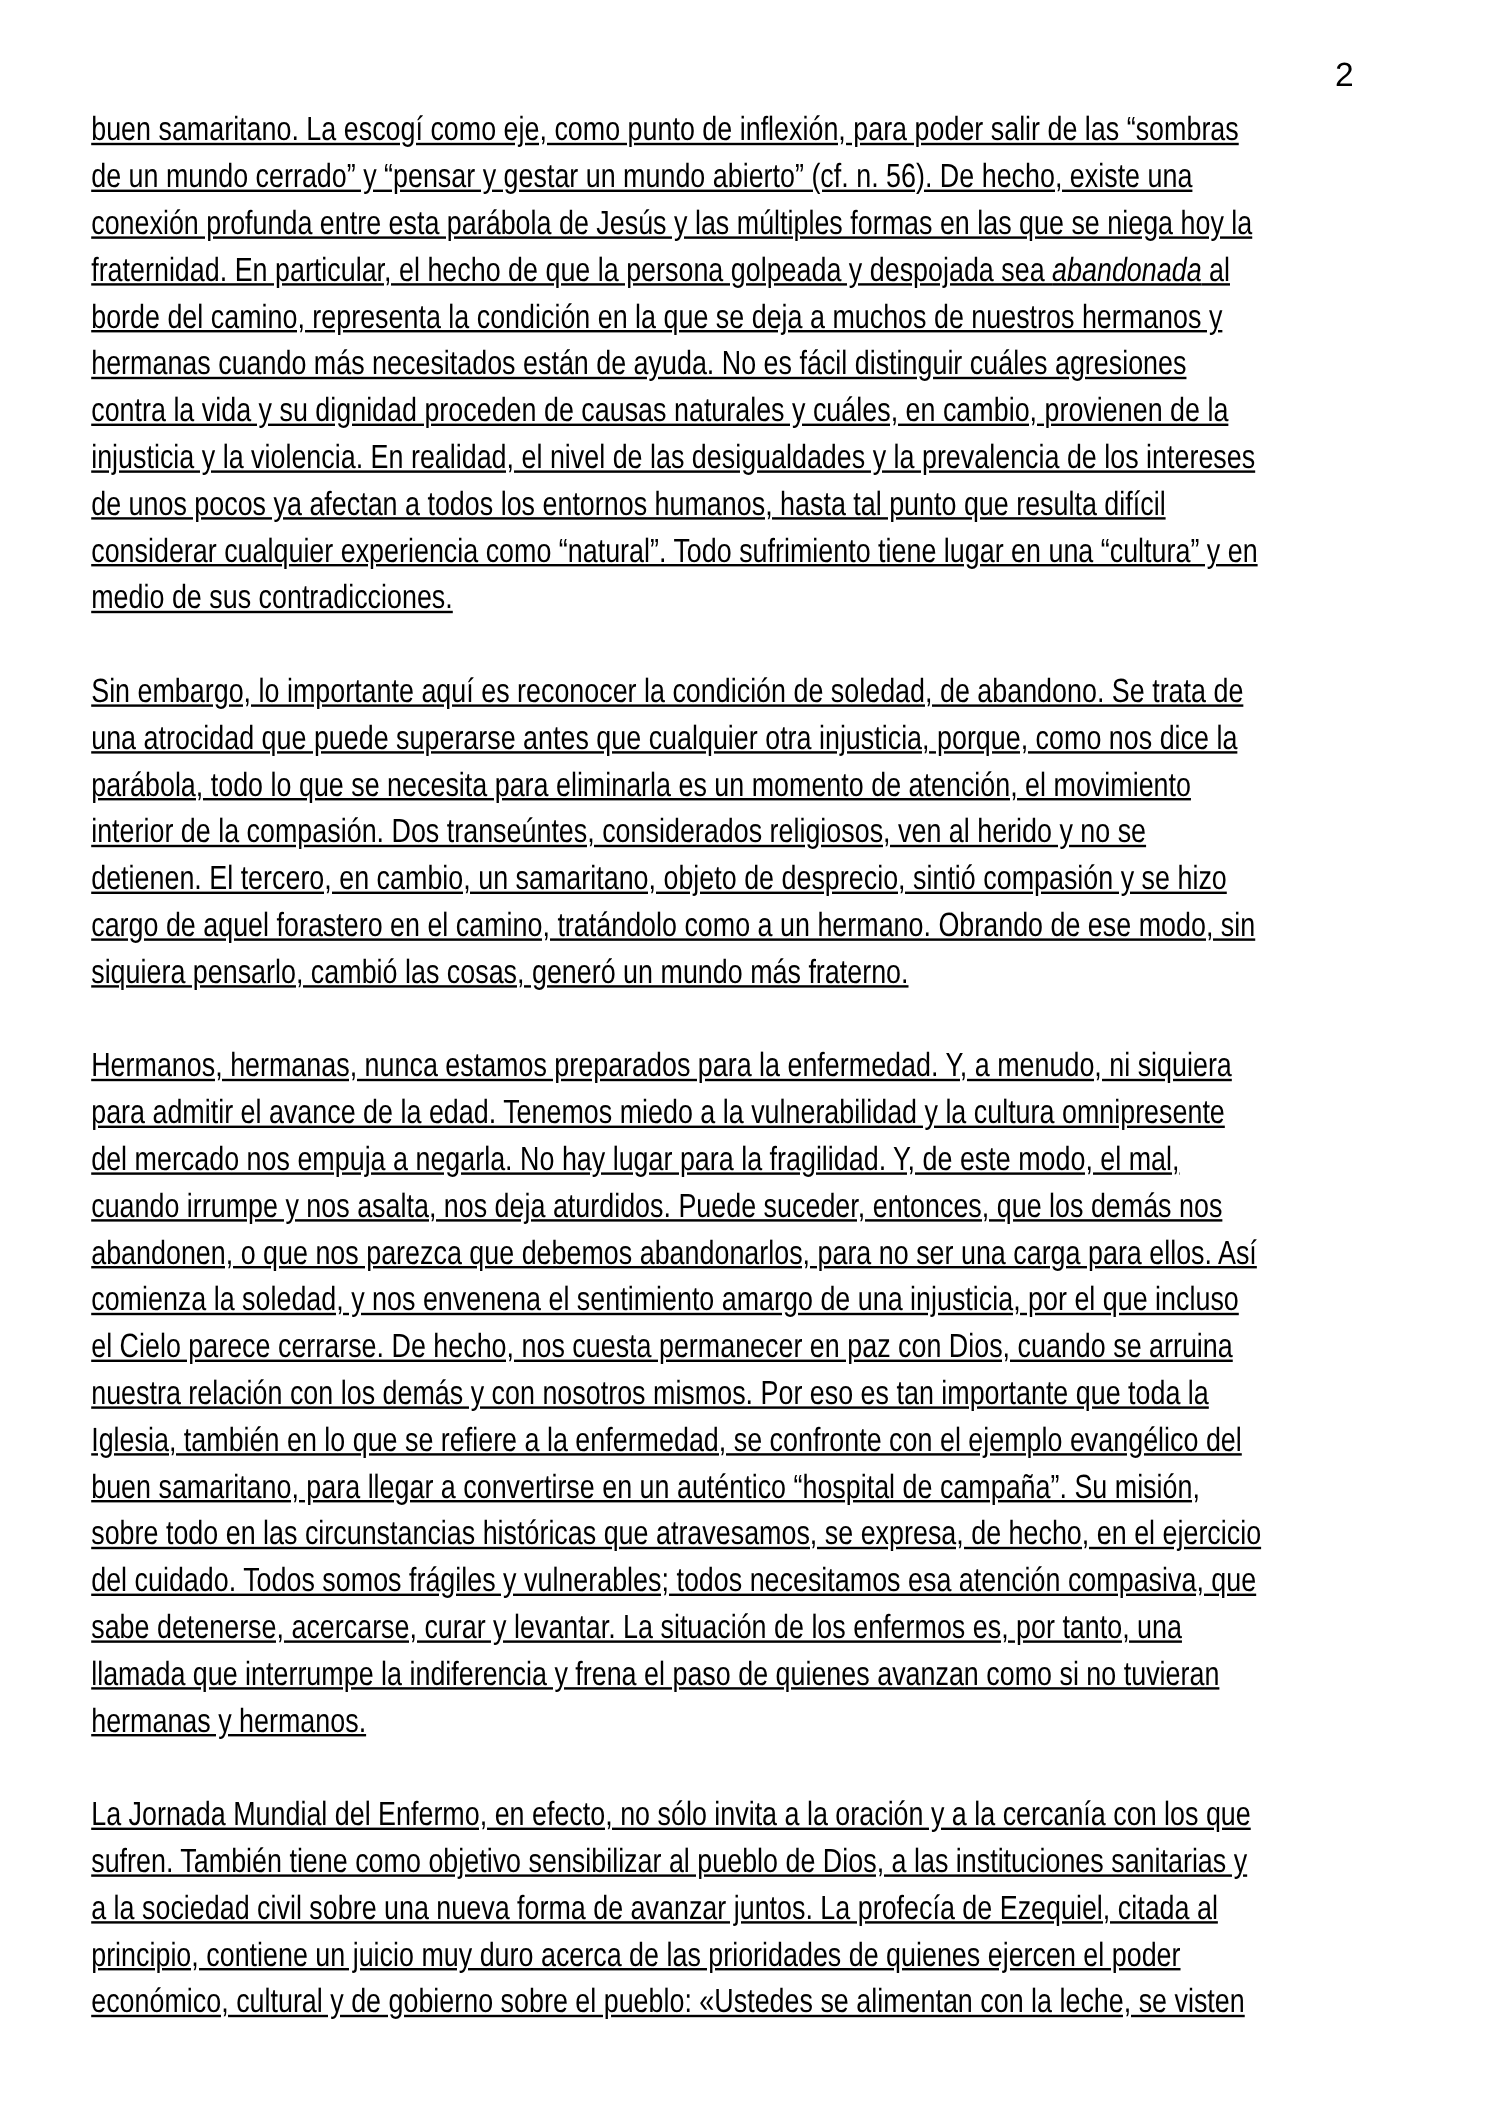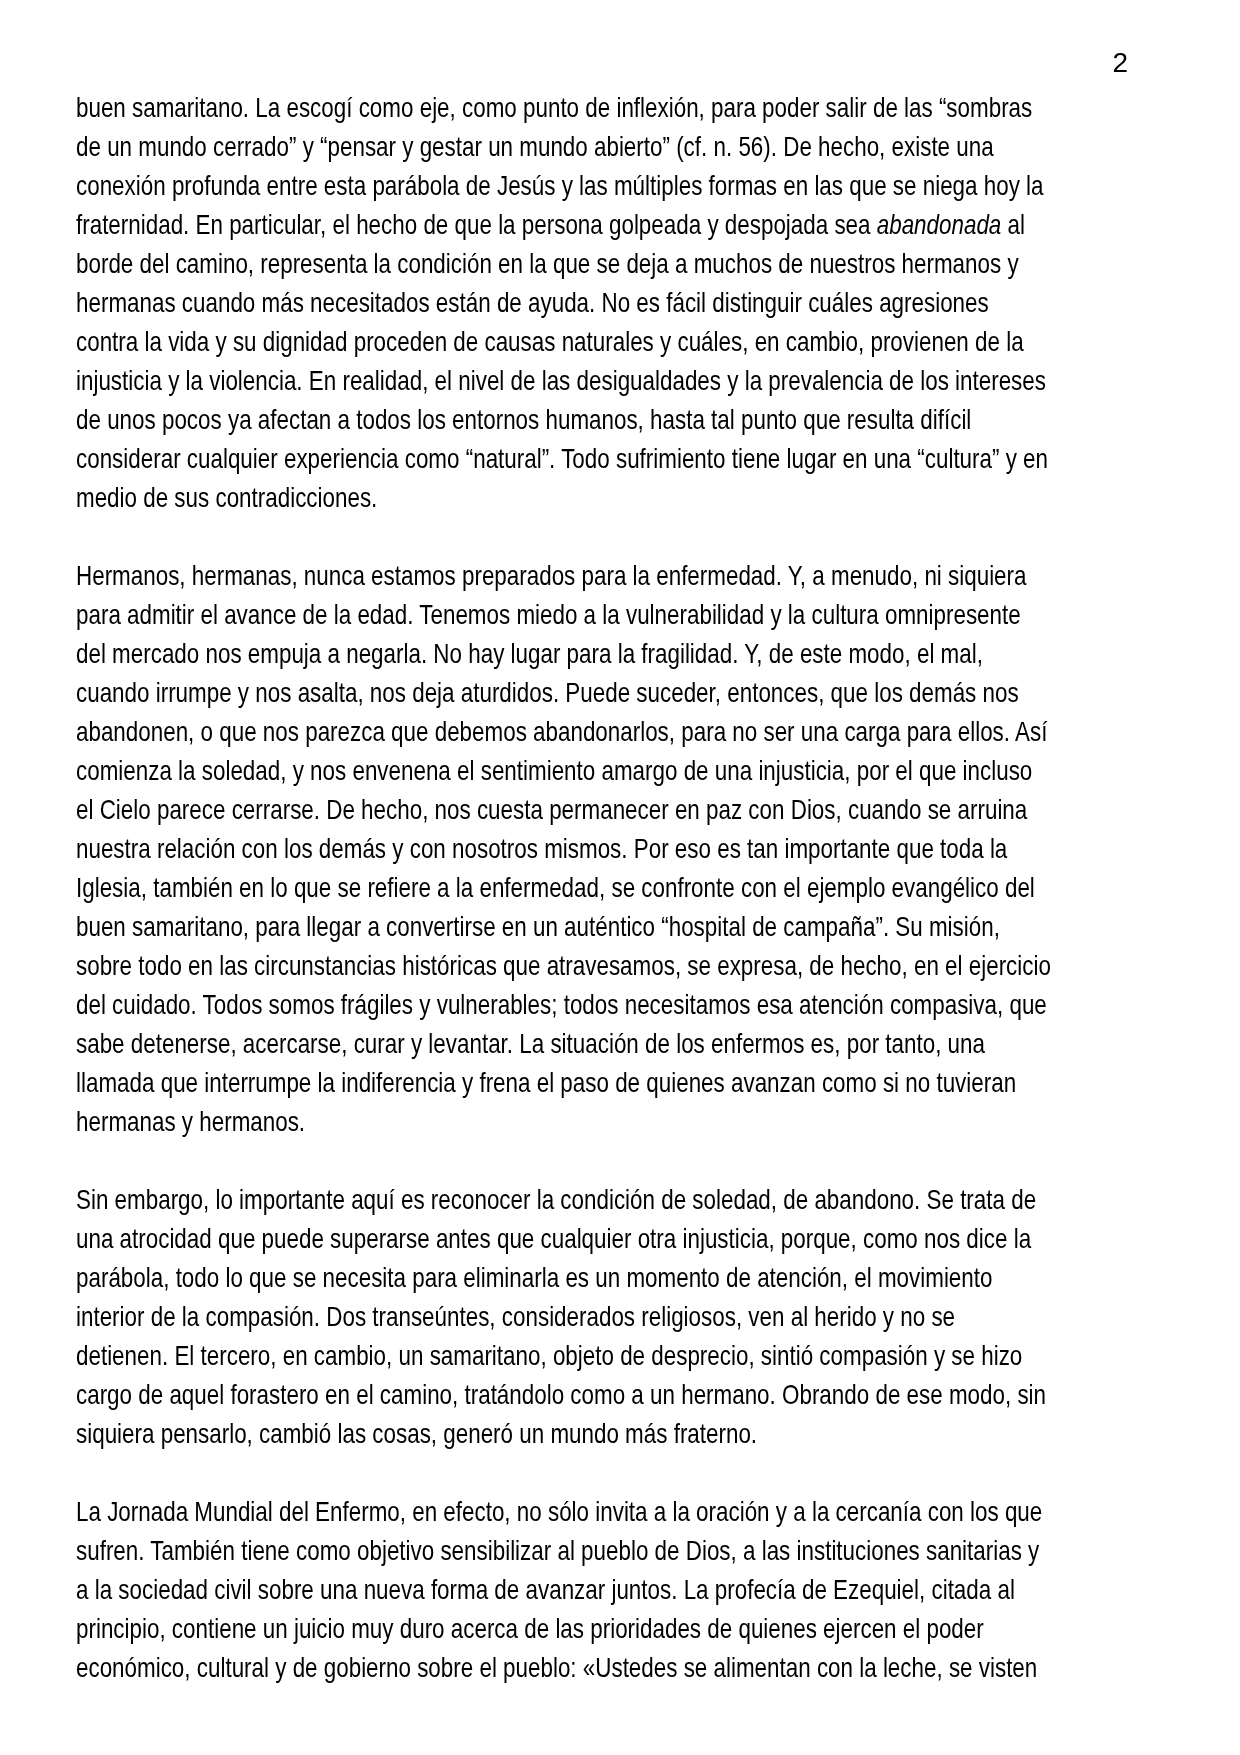--- a/index.html
+++ b/index.html
@@ -18,20 +18,21 @@
   .page-number {
     position: absolute;
     top: 49px; right: 112px;
     font-size: 28px;
     line-height: 1;
   }
   .content {
     position: absolute;
     left: 76px; top: 88px;
     width: 1140px;
+    text-decoration: underline;
   }
   .paragraph { margin: 0 0 39px 0; }
   .paragraph:last-child { margin-bottom: 4px; }
   .line {
     height: 39px;
     line-height: 39px;
     font-size: 28px;
     white-space: nowrap;
     transform: scaleX(0.8);
     transform-origin: 0 0;
@@ -55,48 +56,48 @@
       <div class="line">borde del camino, representa la condición en la que se deja a muchos de nuestros hermanos y</div>
       <div class="line">hermanas cuando más necesitados están de ayuda. No es fácil distinguir cuáles agresiones</div>
       <div class="line">contra la vida y su dignidad proceden de causas naturales y cuáles, en cambio, provienen de la</div>
       <div class="line">injusticia y la violencia. En realidad, el nivel de las desigualdades y la prevalencia de los intereses</div>
       <div class="line">de unos pocos ya afectan a todos los entornos humanos, hasta tal punto que resulta difícil</div>
       <div class="line">considerar cualquier experiencia como “natural”. Todo sufrimiento tiene lugar en una “cultura” y en</div>
       <div class="line">medio de sus contradicciones.</div>
     </div>
 
     <div class="paragraph">
+      <div class="line">Sin embargo, lo importante aquí es reconocer la condición de soledad, de abandono. Se trata de</div>
+      <div class="line">una atrocidad que puede superarse antes que cualquier otra injusticia, porque, como nos dice la</div>
+      <div class="line">parábola, todo lo que se necesita para eliminarla es un momento de atención, el movimiento</div>
+      <div class="line">interior de la compasión. Dos transeúntes, considerados religiosos, ven al herido y no se</div>
+      <div class="line">detienen. El tercero, en cambio, un samaritano, objeto de desprecio, sintió compasión y se hizo</div>
+      <div class="line">cargo de aquel forastero en el camino, tratándolo como a un hermano. Obrando de ese modo, sin</div>
+      <div class="line">siquiera pensarlo, cambió las cosas, generó un mundo más fraterno.</div>
+    </div>
+
+    <div class="paragraph">
       <div class="line">Hermanos, hermanas, nunca estamos preparados para la enfermedad. Y, a menudo, ni siquiera</div>
       <div class="line">para admitir el avance de la edad. Tenemos miedo a la vulnerabilidad y la cultura omnipresente</div>
       <div class="line">del mercado nos empuja a negarla. No hay lugar para la fragilidad. Y, de este modo, el mal,</div>
       <div class="line">cuando irrumpe y nos asalta, nos deja aturdidos. Puede suceder, entonces, que los demás nos</div>
       <div class="line">abandonen, o que nos parezca que debemos abandonarlos, para no ser una carga para ellos. Así</div>
       <div class="line">comienza la soledad, y nos envenena el sentimiento amargo de una injusticia, por el que incluso</div>
       <div class="line">el Cielo parece cerrarse. De hecho, nos cuesta permanecer en paz con Dios, cuando se arruina</div>
       <div class="line">nuestra relación con los demás y con nosotros mismos. Por eso es tan importante que toda la</div>
       <div class="line">Iglesia, también en lo que se refiere a la enfermedad, se confronte con el ejemplo evangélico del</div>
       <div class="line">buen samaritano, para llegar a convertirse en un auténtico “hospital de campaña”. Su misión,</div>
       <div class="line">sobre todo en las circunstancias históricas que atravesamos, se expresa, de hecho, en el ejercicio</div>
       <div class="line">del cuidado. Todos somos frágiles y vulnerables; todos necesitamos esa atención compasiva, que</div>
       <div class="line">sabe detenerse, acercarse, curar y levantar. La situación de los enfermos es, por tanto, una</div>
       <div class="line">llamada que interrumpe la indiferencia y frena el paso de quienes avanzan como si no tuvieran</div>
       <div class="line">hermanas y hermanos.</div>
     </div>
 
     <div class="paragraph">
-      <div class="line">Sin embargo, lo importante aquí es reconocer la condición de soledad, de abandono. Se trata de</div>
-      <div class="line">una atrocidad que puede superarse antes que cualquier otra injusticia, porque, como nos dice la</div>
-      <div class="line">parábola, todo lo que se necesita para eliminarla es un momento de atención, el movimiento</div>
-      <div class="line">interior de la compasión. Dos transeúntes, considerados religiosos, ven al herido y no se</div>
-      <div class="line">detienen. El tercero, en cambio, un samaritano, objeto de desprecio, sintió compasión y se hizo</div>
-      <div class="line">cargo de aquel forastero en el camino, tratándolo como a un hermano. Obrando de ese modo, sin</div>
-      <div class="line">siquiera pensarlo, cambió las cosas, generó un mundo más fraterno.</div>
-    </div>
-
-    <div class="paragraph">
       <div class="line">La Jornada Mundial del Enfermo, en efecto, no sólo invita a la oración y a la cercanía con los que</div>
       <div class="line">sufren. También tiene como objetivo sensibilizar al pueblo de Dios, a las instituciones sanitarias y</div>
       <div class="line">a la sociedad civil sobre una nueva forma de avanzar juntos. La profecía de Ezequiel, citada al</div>
       <div class="line">principio, contiene un juicio muy duro acerca de las prioridades de quienes ejercen el poder</div>
       <div class="line">económico, cultural y de gobierno sobre el pueblo: «Ustedes se alimentan con la leche, se visten</div>
     </div>
 
   </div>
 </div>
 

